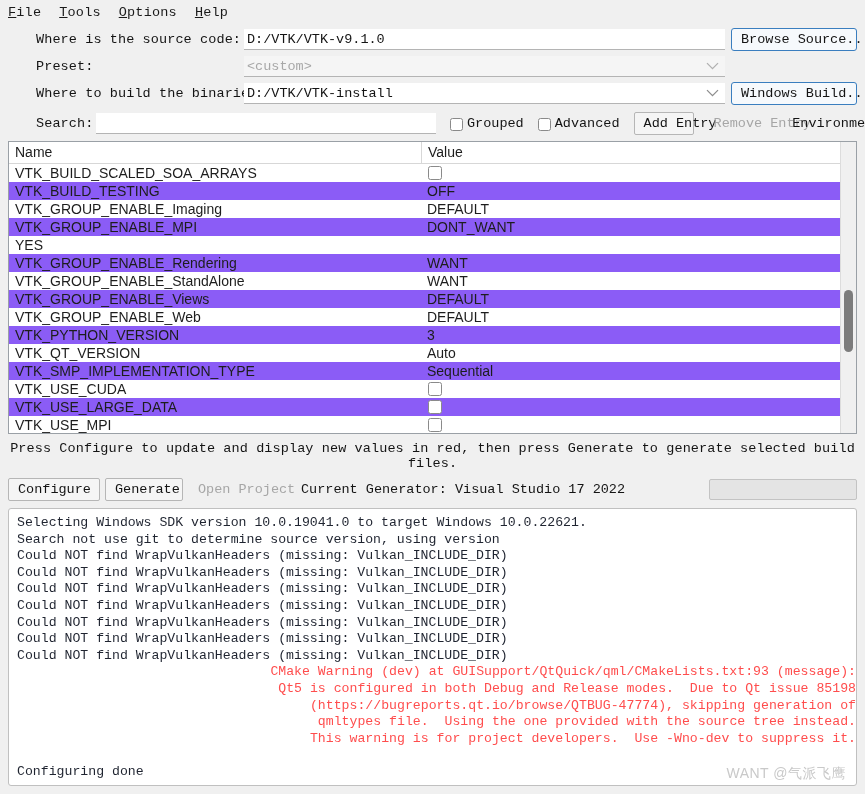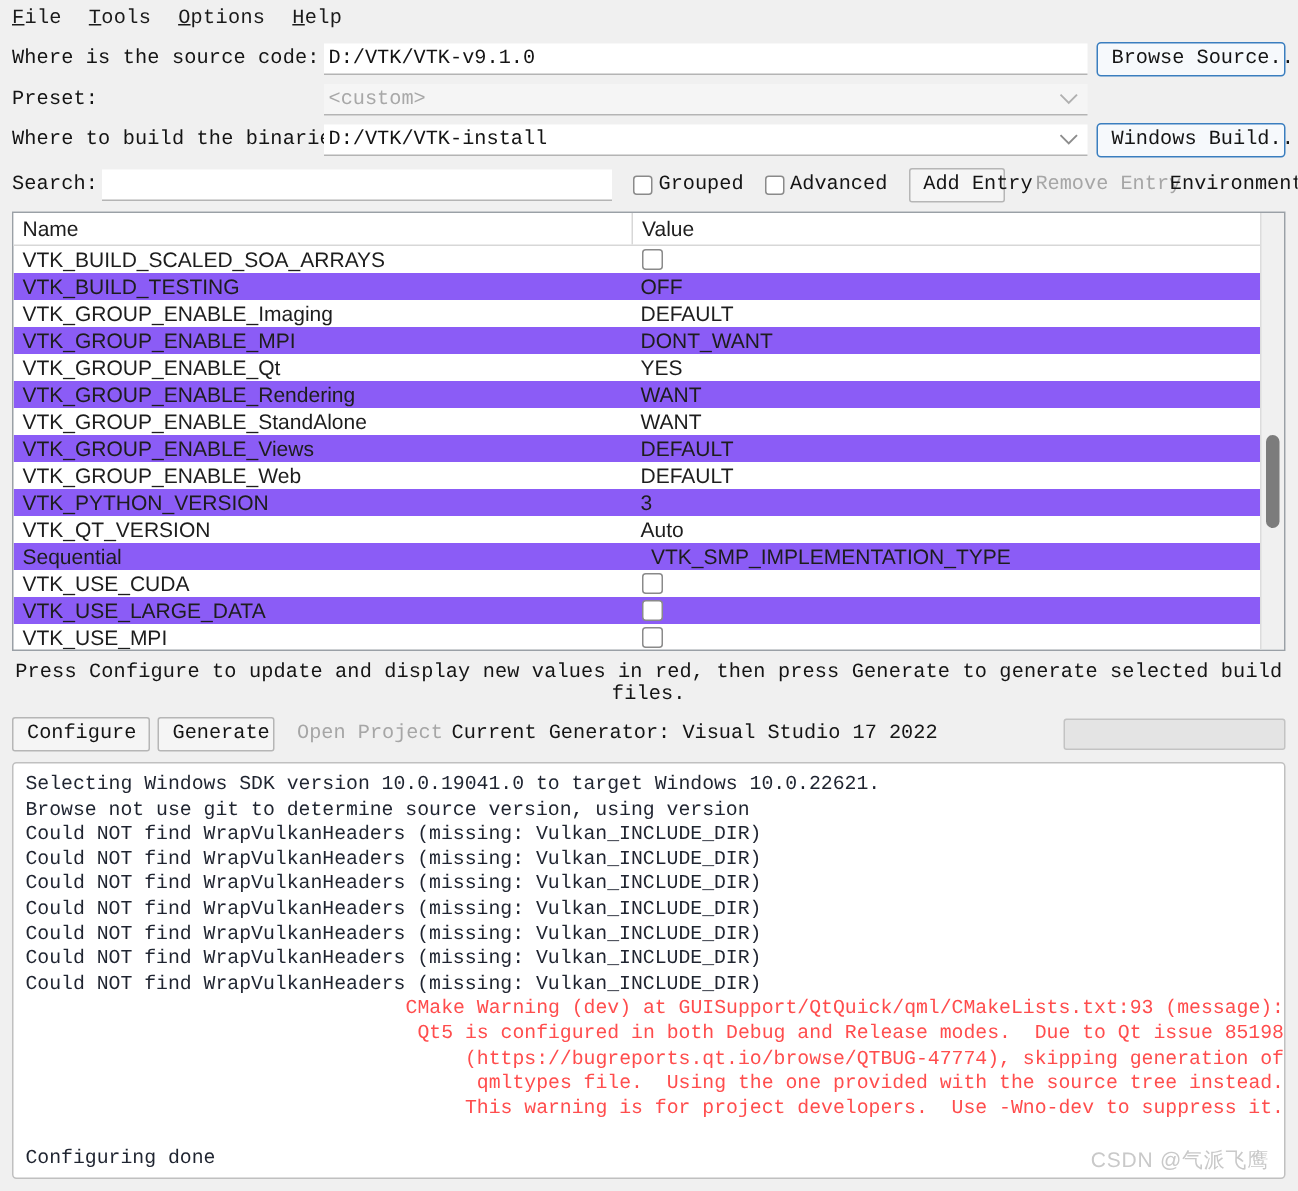--- a/index.html
+++ b/index.html
@@ -30,20 +30,21 @@
     color: #1a1a1a;
     cursor: default;
     white-space: nowrap;
     letter-spacing: .2px;
   }
   .menu-item u { text-decoration: underline; text-underline-offset: 1px; }
 
   
   .form {
     padding: 2px 8px 0 8px;
+    margin-left: 28px;
   }
   .frow {
     display: flex;
     align-items: center;
     height: 27px;
   }
   .flabel {
     font-size: 13.5px;
     color: #141414;
     white-space: nowrap;
@@ -112,21 +113,21 @@
     background: transparent;
   }
   .btn.flat {
     border-color: transparent;
     background: transparent;
   }
   .btn-browse { margin-left: 6px; width: 126px; }
 
   .cbx {
     display: inline-flex;
-    align-items: center;
+    align-items: flex-end;
     gap: 4px;
     font-size: 13.5px;
     color: #141414;
     margin-left: 14px;
     white-space: nowrap;
   }
   .box {
     width: 13px; height: 13px;
     border: 1px solid #8a8a8a;
     border-radius: 2.5px;
@@ -345,21 +346,20 @@
           </div>
           <div class="trow">
             <div class="td td-name">VTK_GROUP_ENABLE_Imaging</div>
             <div class="td td-value">DEFAULT</div>
           </div>
           <div class="trow alt">
             <div class="td td-name">VTK_GROUP_ENABLE_MPI</div>
             <div class="td td-value">DONT_WANT</div>
           </div>
           <div class="trow">
-            <div class="td td-name">VTK_GROUP_ENABLE_Qt</div>
             <div class="td td-value">YES</div>
           </div>
           <div class="trow alt">
             <div class="td td-name">VTK_GROUP_ENABLE_Rendering</div>
             <div class="td td-value">WANT</div>
           </div>
           <div class="trow">
             <div class="td td-name">VTK_GROUP_ENABLE_StandAlone</div>
             <div class="td td-value">WANT</div>
           </div>
@@ -373,22 +373,22 @@
           </div>
           <div class="trow alt">
             <div class="td td-name">VTK_PYTHON_VERSION</div>
             <div class="td td-value">3</div>
           </div>
           <div class="trow">
             <div class="td td-name">VTK_QT_VERSION</div>
             <div class="td td-value">Auto</div>
           </div>
           <div class="trow alt">
+            <div class="td td-name">VTK_SMP_IMPLEMENTATION_TYPE</div>
             <div class="td td-value">Sequential</div>
-            <div class="td td-name">VTK_SMP_IMPLEMENTATION_TYPE</div>
           </div>
           <div class="trow">
             <div class="td td-name">VTK_USE_CUDA</div>
             <div class="td td-value">
               <span class="box"></span>
             </div>
           </div>
           <div class="trow alt">
             <div class="td td-name">VTK_USE_LARGE_DATA</div>
             <div class="td td-value">
@@ -414,32 +414,32 @@
     <button class="btn" style="width:92px">Configure</button>
     <button class="btn" style="width:78px">Generate</button>
     <button class="btn disabled" style="width:106px">Open Project</button>
     <span class="genlabel">Current Generator: Visual Studio 17 2022</span>
     <div class="progress"></div>
   </div>
 
   <div class="logwrap">
     <div id="log-lines">
         <div class="logline">Selecting Windows SDK version 10.0.19041.0 to target Windows 10.0.22621.</div>
-        <div class="logline">Browse not use git to determine source version, using version</div>
+        <div class="logline">Search not use git to determine source version, using version</div>
         <div class="logline">Could NOT find WrapVulkanHeaders (missing: Vulkan_INCLUDE_DIR)</div>
         <div class="logline">Could NOT find WrapVulkanHeaders (missing: Vulkan_INCLUDE_DIR)</div>
         <div class="logline">Could NOT find WrapVulkanHeaders (missing: Vulkan_INCLUDE_DIR)</div>
         <div class="logline">Could NOT find WrapVulkanHeaders (missing: Vulkan_INCLUDE_DIR)</div>
         <div class="logline">Could NOT find WrapVulkanHeaders (missing: Vulkan_INCLUDE_DIR)</div>
         <div class="logline">Could NOT find WrapVulkanHeaders (missing: Vulkan_INCLUDE_DIR)</div>
         <div class="logline">Could NOT find WrapVulkanHeaders (missing: Vulkan_INCLUDE_DIR)</div>
         <div class="logline red">CMake Warning (dev) at GUISupport/QtQuick/qml/CMakeLists.txt:93 (message):</div>
         <div class="logline red">  Qt5 is configured in both Debug and Release modes.  Due to Qt issue 85198</div>
         <div class="logline red">  (https://bugreports.qt.io/browse/QTBUG-47774), skipping generation of</div>
         <div class="logline red">  qmltypes file.  Using the one provided with the source tree instead.</div>
         <div class="logline red">This warning is for project developers.  Use -Wno-dev to suppress it.</div>
         <div class="logline blank"> </div>
         <div class="logline">Configuring done</div>
       </div>
-    <div class="watermark">CSDN @气派飞鹰</div>
+    <div class="watermark">WANT @气派飞鹰</div>
   </div>
 
 </div>
 
 </body></html>

